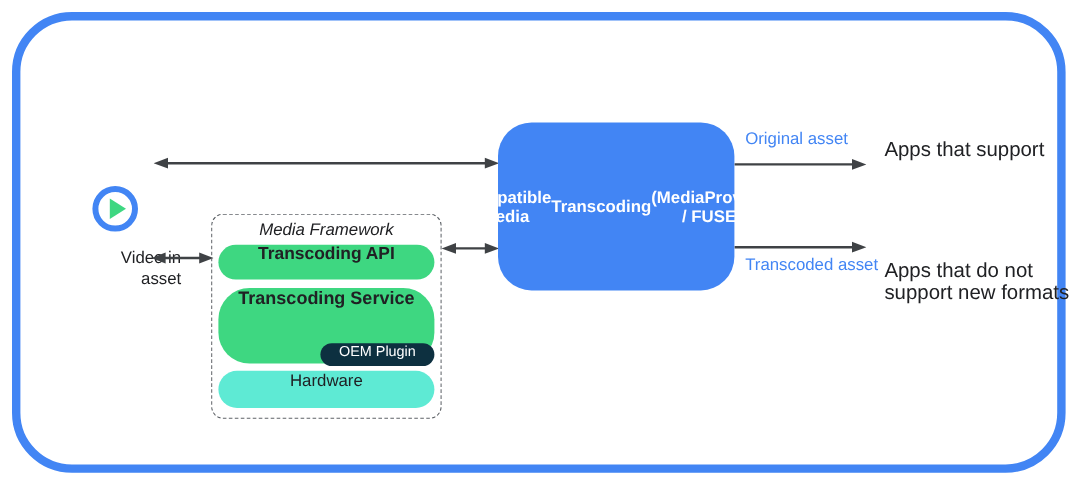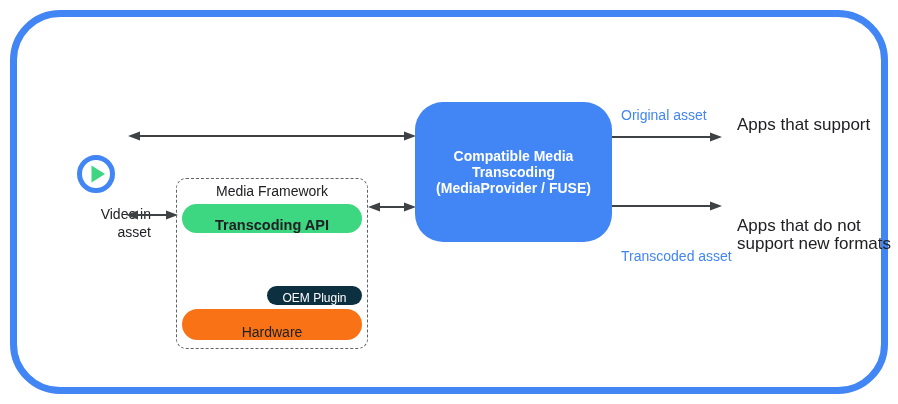--- a/index.html
+++ b/index.html
@@ -30,64 +30,64 @@
   }
 
   
   .mf-box {
     left: 176px; top: 178px; width: 192px; height: 171px;
     border: 1.5px dashed #5f6368; border-radius: 10px;
     box-sizing: border-box;
   }
   .mf-label {
     left: 176px; top: 183px; width: 192px;
-    text-align: center; font-size: 14px;
+    text-align: center; font-size: 14px; font-style: italic;
   }
 
   .pill {
     box-sizing: border-box;
-    display: flex; align-items: flex-end; justify-content: center;
+    display: flex; align-items: flex-start; justify-content: center;
     text-align: center;
   }
   .api-pill {
     left: 182px; top: 204px; width: 180px; height: 29px;
     background: #3ed781; border-radius: 15px;
     font-size: 14.5px; font-weight: bold;
   }
   .service-pill {
     left: 182px; top: 240px; width: 180px; height: 63px;
     background: #3ed781; border-radius: 26px;
     font-size: 15px; font-weight: bold;
     padding-bottom: 16px;
   }
   .oem-pill {
     left: 267px; top: 286px; width: 95px; height: 19px;
     background: #0d3040; border-radius: 10px;
     color: #ffffff; font-size: 12px; font-weight: normal;
   }
   .hardware-pill {
     left: 182px; top: 309px; width: 180px; height: 31px;
-    background: #f97316; border-radius: 16px;
+    background: #5eead4; border-radius: 16px;
     font-size: 14px;
   }
 
   
   .central-box {
     left: 415px; top: 102px; width: 197px; height: 140px;
     background: #4285f4; border-radius: 28px;
-    display: flex; flex-direction: column;
+    display: flex; flex-direction: row;
     align-items: center; justify-content: center;
     color: #ffffff; font-size: 14px; font-weight: bold;
     line-height: 16px; text-align: center;
   }
 
   
   .asset-label { color: #4285f4; font-size: 14px; white-space: nowrap; text-align: right; }
   .original-label { left: 621px; top: 107px; }
-  .transcoded-label { left: 621px; top: 212px; margin-top: 36px; }
+  .transcoded-label { left: 621px; top: 212px; }
   .apps-label { font-size: 17px; line-height: 18px; }
   .apps-support { left: 737px; top: 116px; }
   .apps-no-support { left: 737px; top: 185px; margin-top: 32px; }
 
   .arrow-svg { display: block; }
   .arrow-line { stroke: #3f4245; stroke-width: 2; }
   .arrow-head { fill: #3f4245; }
 </style>
 </head>
 <body>
@@ -126,20 +126,23 @@
     <polygon class="arrow-head" points="48,7 36,2.5 36,11.5"></polygon>
   </svg>
 
   <div class="mf-box abs"></div>
   <div class="mf-label abs">Media Framework</div>
 
   <div class="pill api-pill abs">
     <span>Transcoding API</span>
   </div>
 
+  <div class="pill service-pill abs">
+    <span>Transcoding Service</span>
+  </div>
 
   <div class="pill oem-pill abs">
     <span>OEM Plugin</span>
   </div>
 
   <div class="pill hardware-pill abs">
     <span>Hardware</span>
   </div>
 
   <div class="central-box abs">

